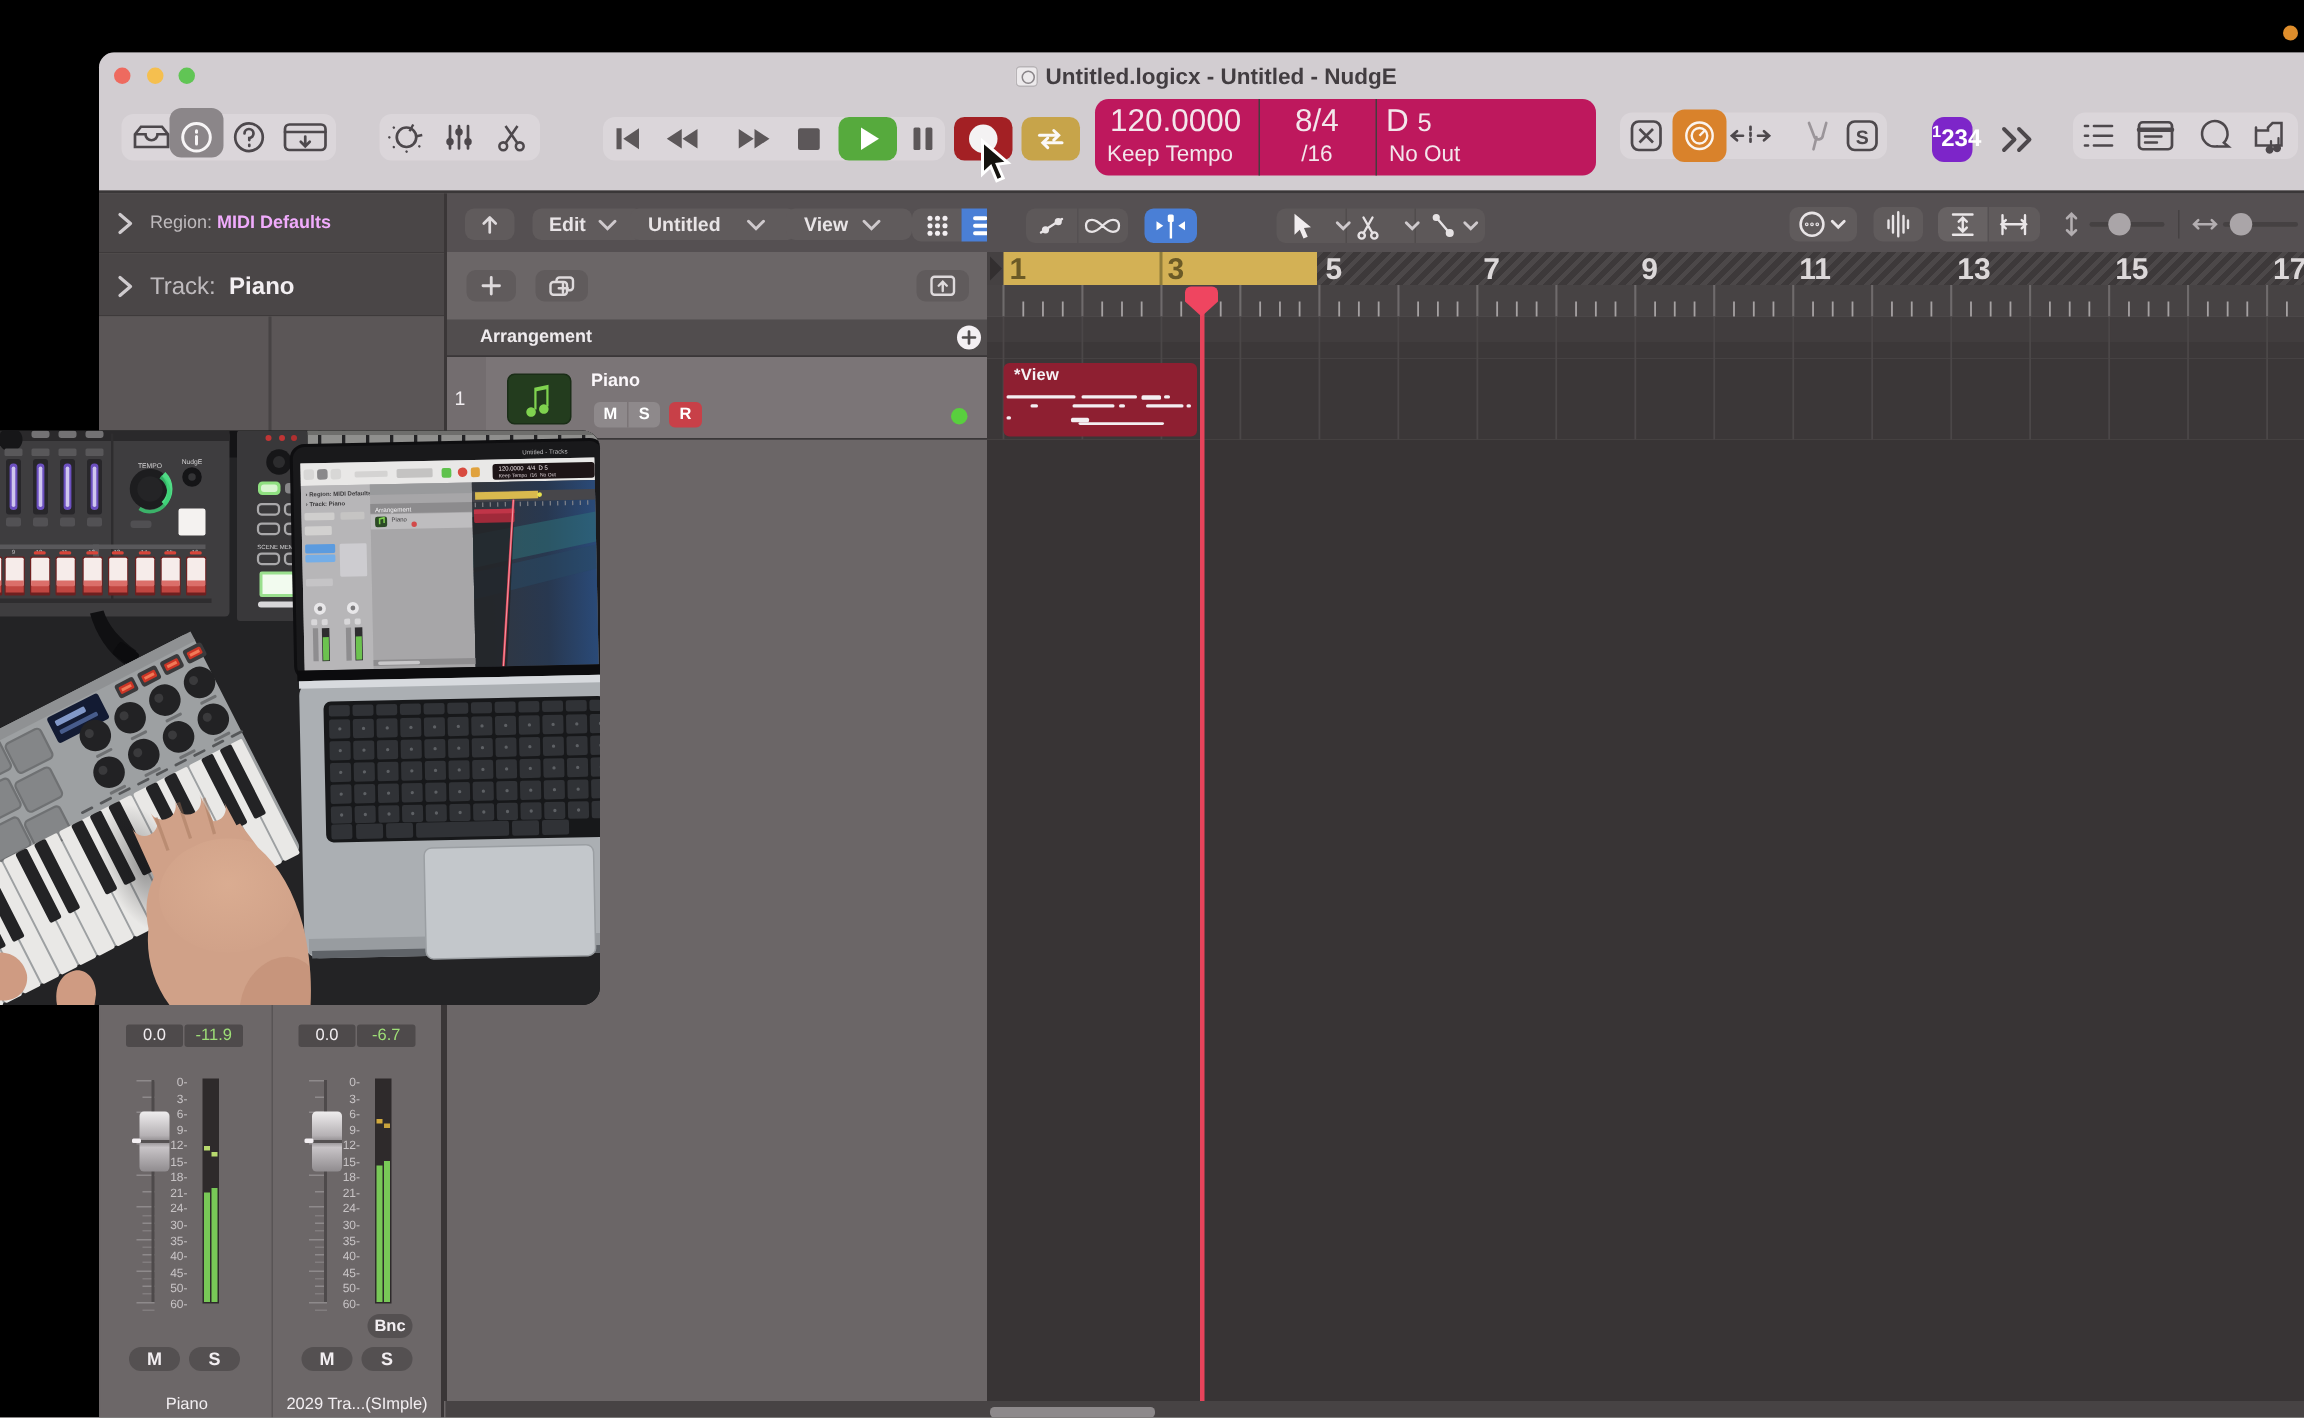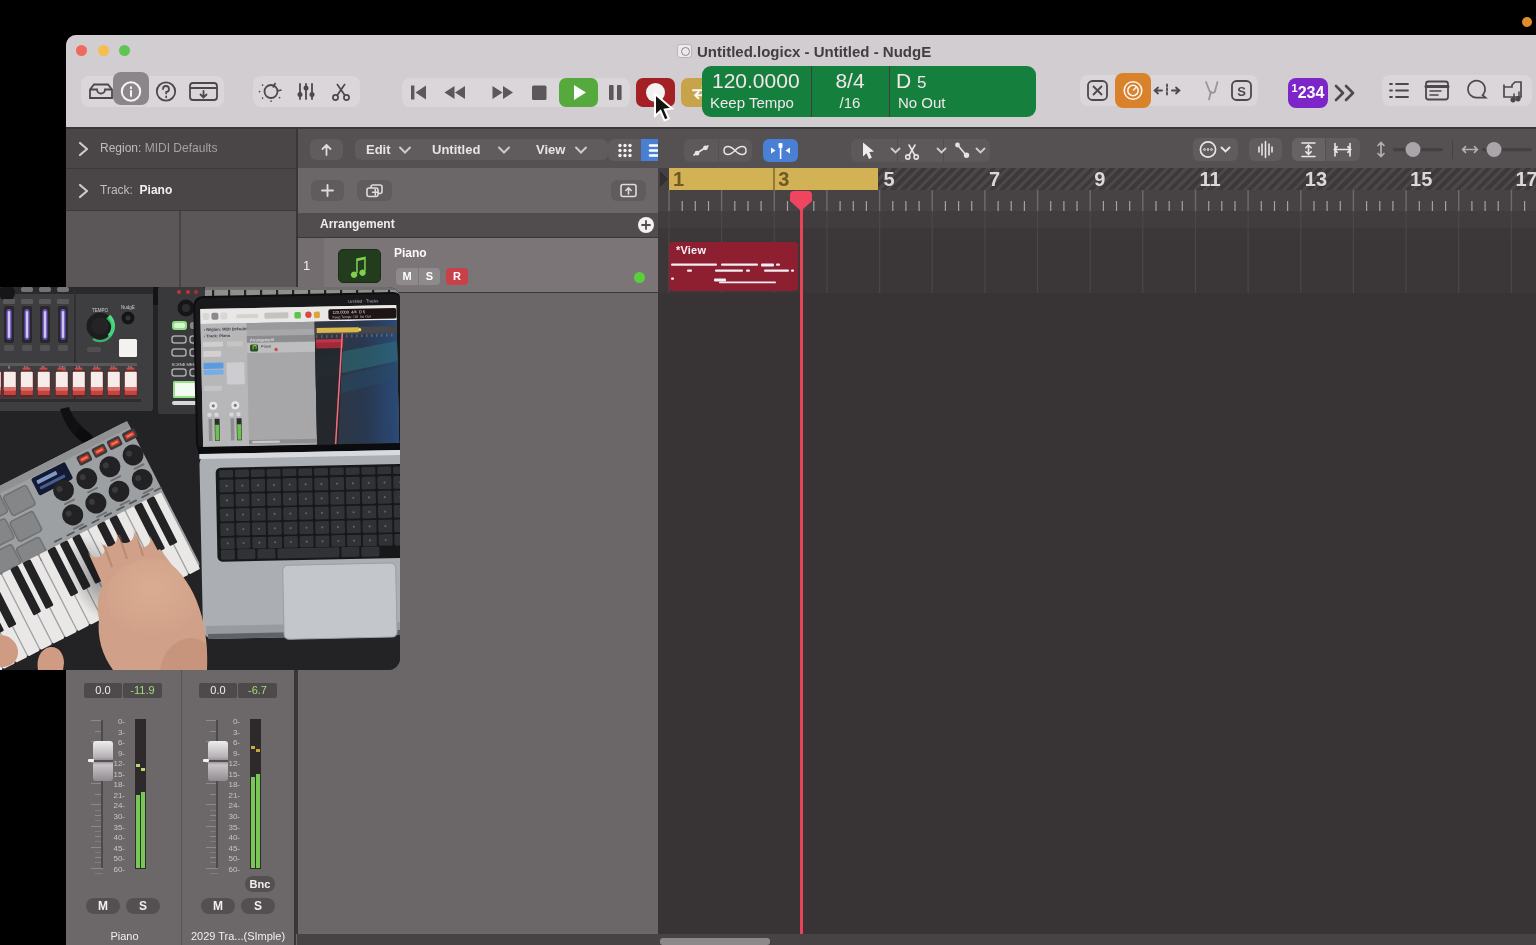--- a/index.html
+++ b/index.html
@@ -86,21 +86,21 @@
   <div class="abs" style="left:615px;top:43px;width:39px;height:29px;background:#c7a44a;border-radius:7px"></div>
   <svg class="abs" style="left:615px;top:43px" width="39" height="29" viewBox="0 0 39 29">
         <g fill="none" stroke="#fbf9f8" stroke-width="2" stroke-linecap="round">
           <path d="M12 12.2 h12"></path>
           <path d="M21.5 9 l3.3 3.2 -3.3 3.2" fill="none"></path>
           <path d="M27 17.2 h-12"></path>
           <path d="M17.5 14 l-3.3 3.2 3.3 3.2"></path>
         </g>
       </svg>
 
-  <div class="abs" style="left:636px;top:31px;width:334px;height:51px;background:#15803d;border-radius:9px;color:#f3e6eb">
+  <div class="abs" style="left:664px;top:31px;width:334px;height:51px;background:#be185d;border-radius:9px;color:#f3e6eb">
     <div class="abs" style="left:109px;top:0;width:1px;height:51px;background:#463c3f"></div>
     <div class="abs" style="left:187px;top:0;width:1px;height:51px;background:#463c3f"></div>
     <div class="abs" style="left:10px;top:3px;font-size:21px">120.0000</div>
     <div class="abs" style="left:8px;top:28px;font-size:15px">Keep Tempo</div>
     <div class="abs" style="left:109px;top:3px;font-size:21px;width:78px;text-align:center">8/4</div>
     <div class="abs" style="left:109px;top:28px;font-size:15px;width:78px;text-align:center">/16</div>
     <div class="abs" style="left:194px;top:3px;font-size:21px">D <span style="font-size:17px">5</span></div>
     <div class="abs" style="left:196px;top:28px;font-size:15px">No Out</div>
     <svg class="abs" style="left:382px;top:20px" width="18" height="12">
           <path d="M2 2 l7 7 7-7" fill="none" stroke="#d8cdd2" stroke-width="2.4" stroke-linecap="round"></path>
@@ -123,21 +123,21 @@
             <path d="M82 15.5 h-7 M78 12.5 l-3.4 3 3.4 3 M92 15.5 h7 M96 12.5 l3.4 3 -3.4 3"></path>
           </g>
       <g opacity=".45" stroke-linecap="round">
             <path d="M126 7 l3.5 9 a3 3 0 0 0 5.8-1 l2.2-8 M131 16.5 l-2 8"></path>
           </g>
       <rect x="152" y="6" width="19" height="19" rx="4.5"></rect>
           <text x="161.5" y="21" font-size="13" font-weight="bold" fill="#4d484c" text-anchor="middle" stroke="none">S</text>
     </g>
   </svg>
 
-  <div class="abs" style="left:1222px;top:43px;width:40px;height:30px;background:#7d25c9;border-radius:8px;color:#fff;text-align:center"><span style="font-size:11px;font-weight:bold;vertical-align:6px">1</span><span style="font-size:16px;font-weight:bold;line-height:30px">234</span></div>
+  <div class="abs" style="left:1222px;top:43px;width:27px;height:30px;background:#7d25c9;border-radius:8px;color:#fff;text-align:center"><span style="font-size:11px;font-weight:bold;vertical-align:6px">1</span><span style="font-size:16px;font-weight:bold;line-height:30px">234</span></div>
   <svg class="abs" style="left:1266px;top:48px" width="26" height="20">
         <g fill="none" stroke="#4d484c" stroke-width="2.6" stroke-linecap="round" stroke-linejoin="round">
           <path d="M4 3 l7 7 -7 7 M14 3 l7 7 -7 7"></path>
         </g>
       </svg>
 
   <div class="abs" style="left:1316px;top:40px;width:150px;height:31px;background:#dbd6da;border-radius:8px"></div>
   <svg class="abs" style="left:1316px;top:40px" width="150" height="31" viewBox="0 0 150 31">
     <g fill="none" stroke="#4d484c" stroke-width="1.8" stroke-linecap="round">
       <path d="M8 9 h2 M8 15.5 h2 M8 22 h2 M14 9 h12 M14 15.5 h12 M14 22 h12"></path>
@@ -166,25 +166,25 @@
 <div class="abs" style="left:66px;top:129px;width:231px;height:39px;background:#4a4647"></div>
 <div class="abs" style="left:66px;top:168px;width:231px;height:1px;background:#3e3a3b"></div>
 <div class="abs" style="left:66px;top:169px;width:231px;height:41px;background:#4a4647"></div>
 <div class="abs" style="left:66px;top:210px;width:231px;height:1px;background:#3e3a3b"></div>
 <div class="abs" style="left:66px;top:211px;width:231px;height:79px;background:#5b5657"></div>
 <div class="abs" style="left:179px;top:211px;width:2px;height:79px;background:#474344"></div>
 <div class="abs" style="left:296px;top:129px;width:2px;height:805px;background:#3a3637"></div>
 <svg class="abs" style="left:77px;top:141px" width="12" height="16">
       <path d="M3 2 l7 6 -7 6" fill="none" stroke="#cfcbce" stroke-width="2.2" stroke-linecap="round" stroke-linejoin="round"></path>
     </svg>
-<div class="abs" style="left:100px;top:141px;font-size:12px;color:#bfbbbe">Region: <span style="color:#a3a3a3;font-weight:normal">MIDI Defaults</span></div>
+<div class="abs" style="left:100px;top:141px;font-size:12px;color:#bfbbbe">Region: <span style="color:#f0abfc;font-weight:bold">MIDI Defaults</span></div>
 <svg class="abs" style="left:77px;top:183px" width="12" height="16">
       <path d="M3 2 l7 6 -7 6" fill="none" stroke="#cfcbce" stroke-width="2.2" stroke-linecap="round" stroke-linejoin="round"></path>
     </svg>
-<div class="abs" style="left:100px;top:183px;font-size:12px;color:#bfbbbe">Track: <span style="color:#f2eef1;font-weight:bold">&nbsp;Piano</span></div>
+<div class="abs" style="left:100px;top:183px;font-size:16px;color:#bfbbbe">Track: <span style="color:#f2eef1;font-weight:bold">&nbsp;Piano</span></div>
 
 <div id="thp">
 <div class="btn" style="left:310px;top:139px;width:33px;height:21px"></div>
 <svg class="abs" style="left:310px;top:139px" width="33" height="21">
         <path d="M16.5 16 V7 M12.5 10 l4-4 4 4" fill="none" stroke="#dedadc" stroke-width="1.8" stroke-linecap="round" stroke-linejoin="round"></path>
       </svg>
 <div class="btn btxt" style="left:355px;top:139px;width:63px;height:21px;line-height:21px;padding-left:11px">Edit</div>
 <svg class="abs" style="left:398px;top:146px" width="14" height="9">
         <path d="M2 1.5 l5 5 5-5" fill="none" stroke="#cec9cc" stroke-width="2" stroke-linecap="round"></path>
       </svg>

